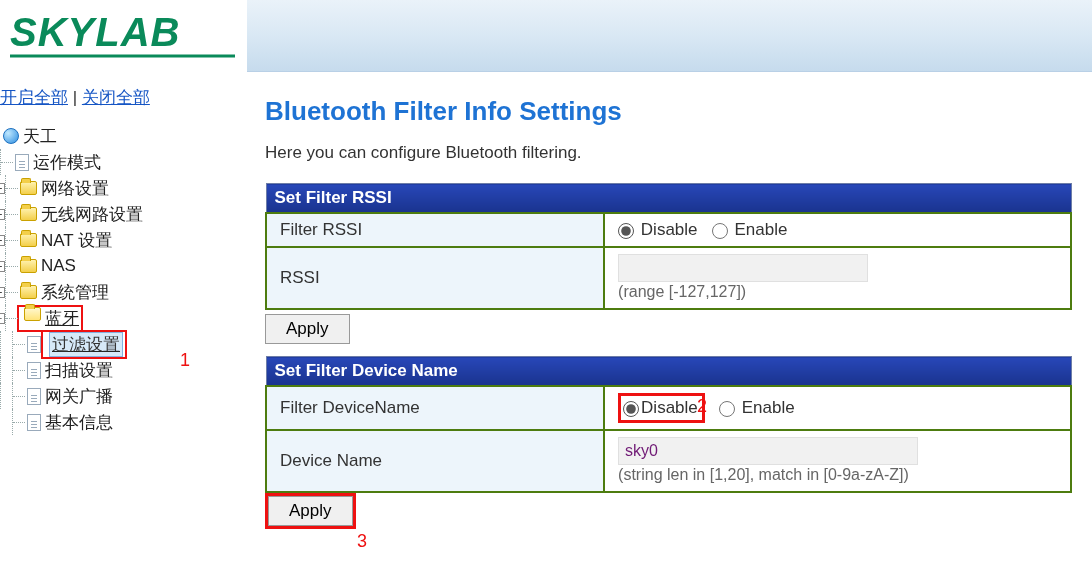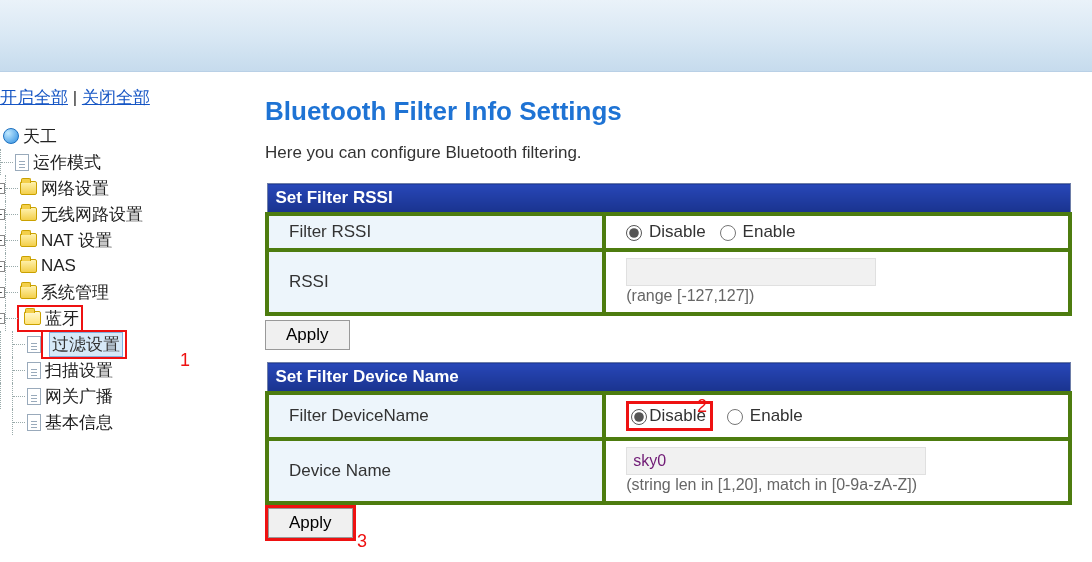--- a/index.html
+++ b/index.html
@@ -130,22 +130,22 @@
   .globe-icon {
     width: 16px; height: 16px;
     border-radius: 50%;
     background: radial-gradient(circle at 30% 30%, #bfe8ff, #2d8de0);
     border: 1px solid #1b6fbf;
     margin-left: 3px;
   }
   .redbox {
     border: 2px solid #e11;
     display: inline-flex;
-    align-items: center;
     padding: 0 2px;
+    text-decoration: underline;
   }
   .redtext {
     color: #e11;
     font-size: 18px;
     position: absolute;
   }
   .nav-highlight {
     background: #d6e9f8;
     border: 1px solid #84b1e0;
     padding: 0 2px;
@@ -173,22 +173,22 @@
     background: #213b9a;
     background: linear-gradient(#2847b8, #1a338e);
     color: #fff;
     text-align: left;
     font-size: 17px;
     font-weight: bold;
     padding: 4px 8px;
     border: 1px solid #6d7da8;
   }
   .cfg td {
-    border: 4px solid #4d7c0f;
-    padding: 6px 20px;
+    border: 2px solid #4d7c0f;
+    padding: 6px 13px;
     font-size: 17px;
     color: #333;
     vertical-align: middle;
   }
   .cfg td:first-child {
     width: 42%;
     background: #edf5fb;
   }
   .cfg .hint { color: #666; font-size: 16px; }
   .radio-row input[type=radio] {
@@ -214,20 +214,28 @@
     cursor: pointer;
     margin-top: 4px;
   }
   .redbox-btn { border: 3px solid #e11; display: inline-block; }
   .redbox-radio { border: 3px solid #e11; padding: 2px 4px 2px 2px; display: inline-block; }
 </style>
 </head>
 <body>
 
 <div class="header">
+  <div class="logo">
+    <svg width="225" height="54" viewBox="0 0 225 54">
+      <g fill="#0a8a5a">
+        <text x="0" y="40" font-family="Arial Black, Arial" font-weight="900" font-size="40" font-style="italic" letter-spacing="1">SKYLAB</text>
+      </g>
+      <line x1="0" y1="50" x2="225" y2="50" stroke="#0a8a5a" stroke-width="3"></line>
+    </svg>
+  </div>
   <div class="banner"></div>
 </div>
 
 <div class="layout">
   <div class="sidebar">
     <div class="side-links">
       <a>开启全部</a><span class="sep"> | </span><a>关闭全部</a>
     </div>
 
     <ul class="tree">

